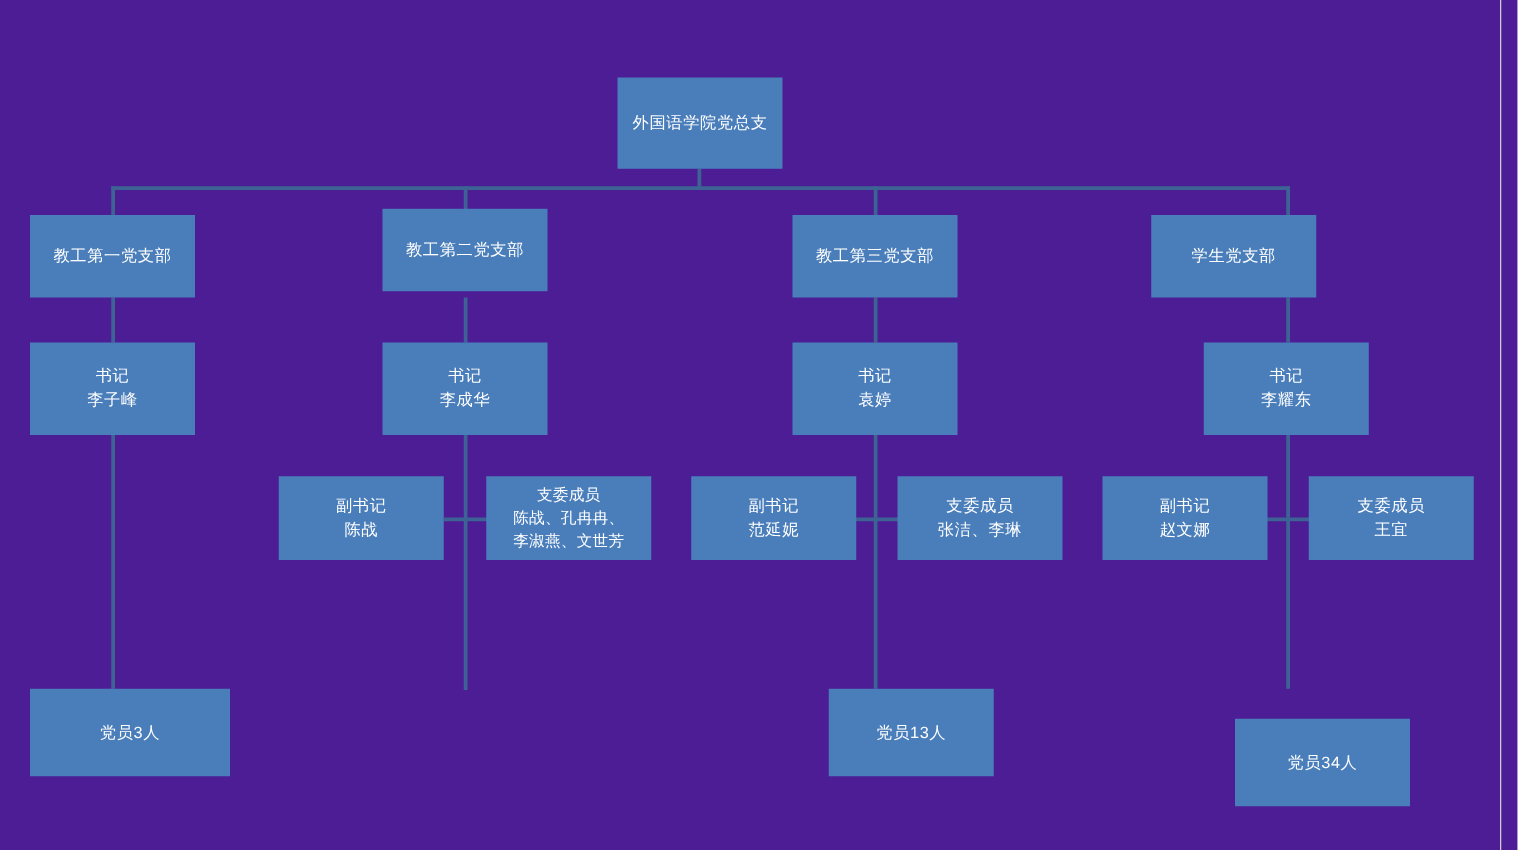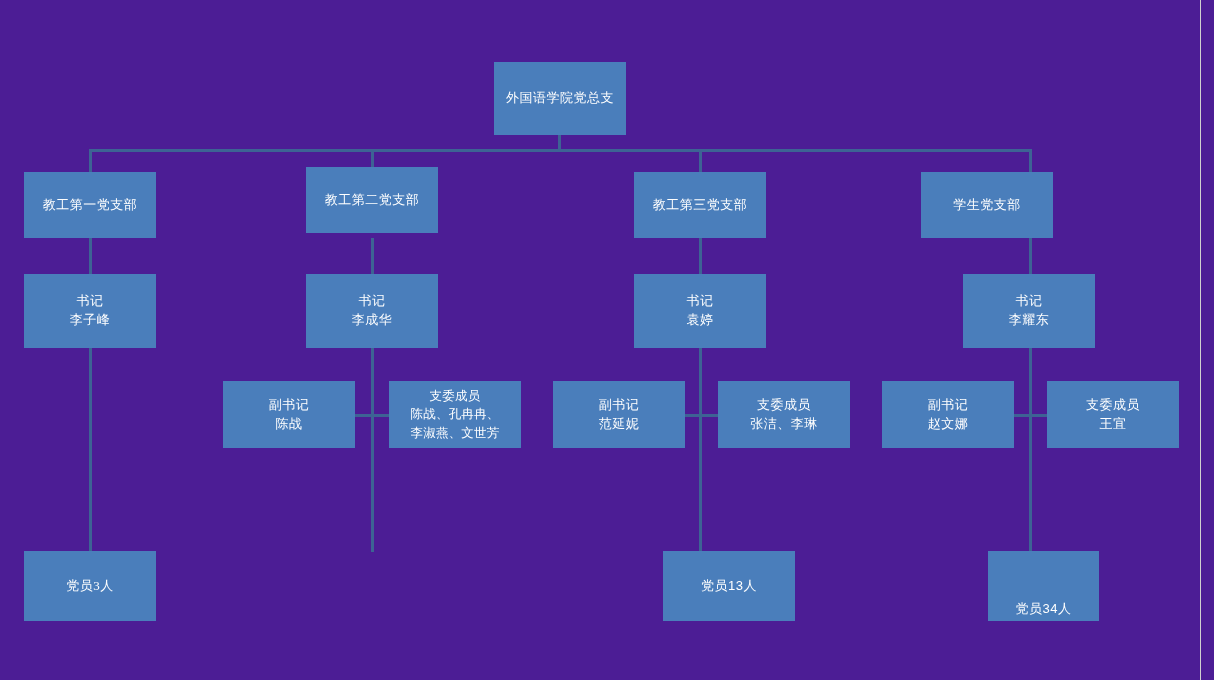--- a/index.html
+++ b/index.html
@@ -87,21 +87,21 @@
     <span class="line">外国语学院党总支</span>
   </div>
 
   <div class="node" style="left:24px; top:172px; width:132px; height:66px;">
     <span class="line">教工第一党支部</span>
   </div>
   <div class="node" style="left:24px; top:274px; width:132px; height:74px;">
     <span class="line">书记</span>
     <span class="line">李子峰</span>
   </div>
-  <div class="node" style="left:24px; top:551px; width:132px; height:70px;font-family:Liberation Serif, serif;">
+  <div class="node" style="left:24px; top:551px; width:160px; height:70px;">
     <span class="line">党员3人</span>
   </div>
 
   <div class="node" style="left:306px; top:167px; width:132px; height:66px;">
     <span class="line">教工第二党支部</span>
   </div>
   <div class="node" style="left:306px; top:274px; width:132px; height:74px;">
     <span class="line">书记</span>
     <span class="line">李成华</span>
   </div>
@@ -142,18 +142,18 @@
     <span class="line">李耀东</span>
   </div>
   <div class="node" style="left:882px; top:381px; width:132px; height:67px;">
     <span class="line">副书记</span>
     <span class="line">赵文娜</span>
   </div>
   <div class="node" style="left:1047px; top:381px; width:132px; height:67px;">
     <span class="line">支委成员</span>
     <span class="line">王宜</span>
   </div>
-  <div class="node" style="left:988px; top:551px; width:111px; height:70px;justify-content:flex-end;">
+  <div class="node" style="left:988px; top:575px; width:140px; height:70px;">
     <span class="line">党员34人</span>
   </div>
 
   <div class="page-rule" style="left:1200px;"></div>
 </div>
 
 </body></html>

